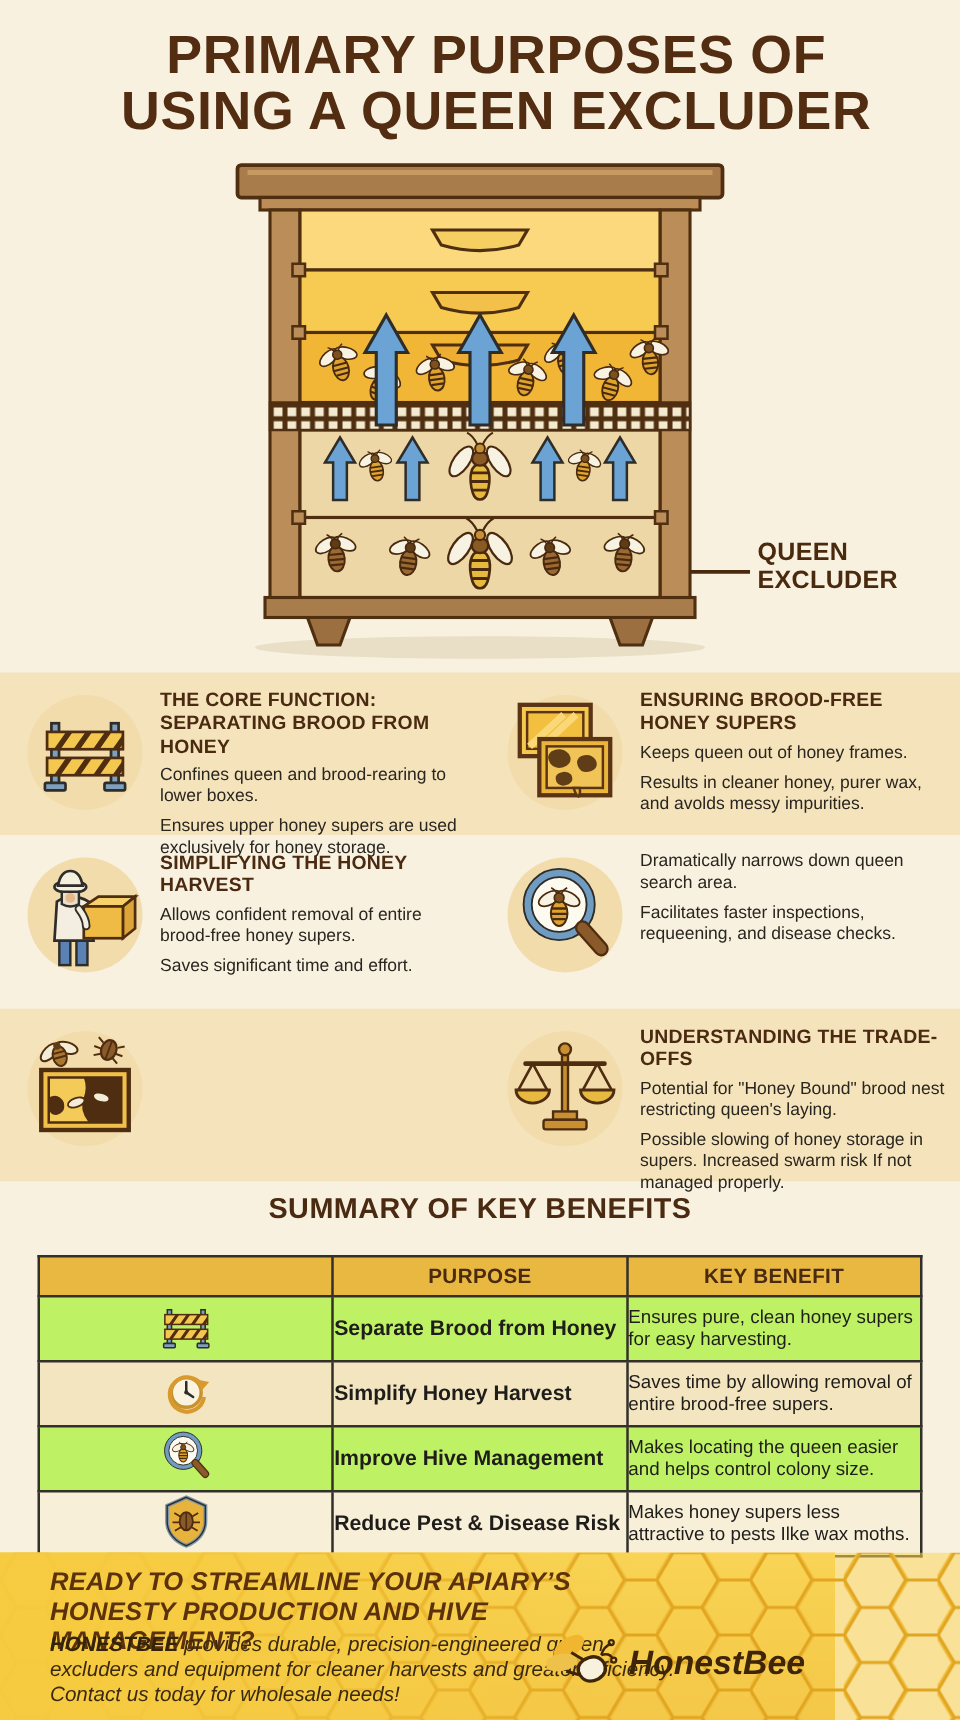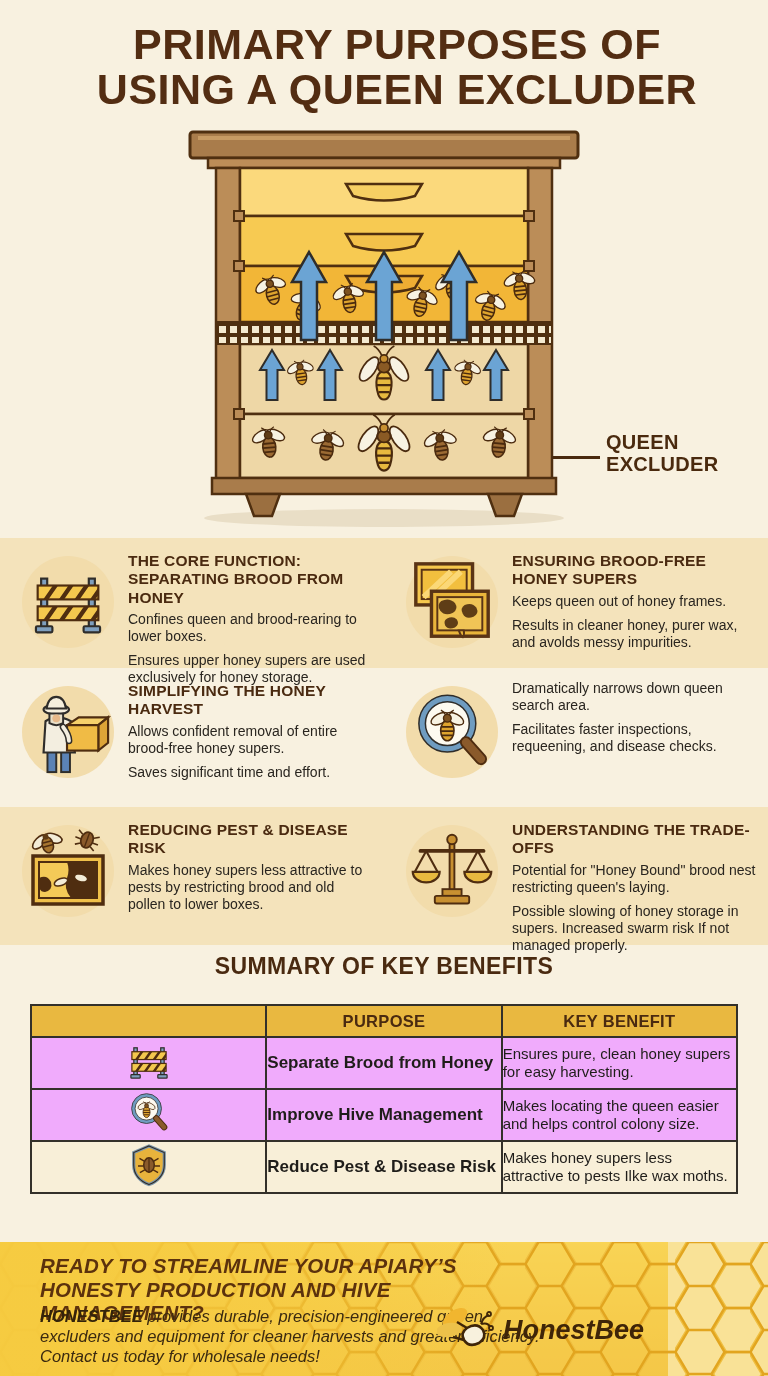--- a/index.html
+++ b/index.html
@@ -53,21 +53,21 @@
     border-collapse:collapse;table-layout:fixed;margin-top:16px;
   }
   table.summary th, table.summary td{border:2px solid #33302a;padding:0;}
   table.summary th{
     background:#e9b840;height:30px;font-size:16.5px;font-weight:800;color:#4a2a10;
     letter-spacing:.3px;
   }
   td.icell{width:86px;text-align:center;vertical-align:middle;height:50px;}
   td.pcell{width:264px;font-size:17px;font-weight:700;color:#1f1d1a;padding-left:14px;}
   td.bcell{width:350px;font-size:15px;line-height:1.2;color:#1f1d1a;padding:5px 8px 5px 12px;}
-  tr.r-cream{background:#f0abfc;}
+  tr.r-cream{background:#bef264;}
   tr.r-tan{background:#f4e5c1;}
   tr.r-tan2{background:#f8efd8;}
   
   .footer{
     top:1242px;left:0;width:668px;height:134px;
     background:linear-gradient(180deg,#f8d24e 0%,#f2c23a 55%,#eeb62f 100%);
     font-style:italic;
   }
   .hex-svg{position:absolute;left:0;top:0;}
   .footer-fade{
@@ -341,24 +341,20 @@
           <path d="M-5,0 h10 M-5.4,4 h10.8" stroke="#4f2d10" stroke-width="1.6"></path>
           <circle cx="0" cy="-5.5" r="3" fill="#5f3c16"></circle>
         </g>
         <g transform="translate(64,14) rotate(20)">
           <ellipse cx="0" cy="0" rx="6" ry="8" fill="#8a5a2b" stroke="#4f2d10" stroke-width="1.8"></ellipse>
           <path d="M0,-8 v16" stroke="#4f2d10" stroke-width="1.4"></path>
           <path d="M-6,-4 l-5,-3 M-6,1 l-6,0 M-5,5 l-5,3 M6,-4 l5,-3 M6,1 l6,0 M5,5 l5,3" stroke="#4f2d10" stroke-width="1.6"></path>
         </g>
       </svg>
     </div>
-    <div class="benefit-text">
-      <h3>REDUCING PEST &amp; DISEASE RISK</h3>
-      <p>Makes honey supers less attractive to pests by restricting brood and old pollen to lower boxes.</p>
-    </div>
   </div>
   <div class="benefit">
     <div class="icon-circle">
       <svg width="86" height="86" viewBox="0 0 90 90">
         <rect x="42.5" y="16" width="5" height="52" fill="#c89031" stroke="#4f2d10" stroke-width="2"></rect>
         <circle cx="45" cy="12" r="5" fill="#c89031" stroke="#4f2d10" stroke-width="2"></circle>
         <path d="M12,24 H78" stroke="#4f2d10" stroke-width="4" stroke-linecap="round"></path>
         <path d="M18,24 L6,46 M18,24 L30,46 M72,24 L60,46 M72,24 L84,46" stroke="#4f2d10" stroke-width="2.2"></path>
         <path d="M4,46 h28 a14,11 0 0 1 -28,0 Z" fill="#e8b93f" stroke="#4f2d10" stroke-width="2.4"></path>
         <path d="M58,46 h28 a14,11 0 0 1 -28,0 Z" fill="#e8b93f" stroke="#4f2d10" stroke-width="2.4"></path>
@@ -384,20 +380,34 @@
       <th>KEY BENEFIT</th>
     </tr>
   </thead>
   <tbody>
     <tr class="r-cream">
       <td class="icell"><svg width="44" height="44">
             <use href="#icon-barrier"></use>
           </svg></td>
       <td class="pcell">Separate Brood from Honey</td>
       <td class="bcell">Ensures pure, clean honey supers for easy harvesting.</td>
+    </tr>
+    <tr class="r-tan">
+      <td class="icell">
+        <svg width="44" height="44" viewBox="0 0 48 48">
+          <circle cx="24" cy="25" r="13" fill="#faf3df" stroke="#c8932d" stroke-width="3"></circle>
+          <path d="M24,25 V16 M24,25 L30,29" stroke="#2f2d2a" stroke-width="2.2" stroke-linecap="round"></path>
+          <circle cx="24" cy="25" r="1.8" fill="#2f2d2a"></circle>
+          <path d="M24,16 a9,9 0 1 1 -8,4.5" transform="translate(0,0)" fill="none" stroke="#d89a2e" stroke-width="0"></path>
+          <path d="M38,20 a15,15 0 1 0 1.5,9" fill="none" stroke="#d89a2e" stroke-width="3.6"></path>
+          <polygon points="34,14 44,16 37,24" fill="#d89a2e"></polygon>
+        </svg>
+      </td>
+      <td class="pcell">Simplify Honey Harvest</td>
+      <td class="bcell">Saves time by allowing removal of entire brood-free supers.</td>
     </tr>
     <tr class="r-cream">
       <td class="icell"><svg width="44" height="44">
             <use href="#icon-magbee"></use>
           </svg></td>
       <td class="pcell">Improve Hive Management</td>
       <td class="bcell">Makes locating the queen easier and helps control colony size.</td>
     </tr>
     <tr class="r-tan2">
       <td class="icell">

